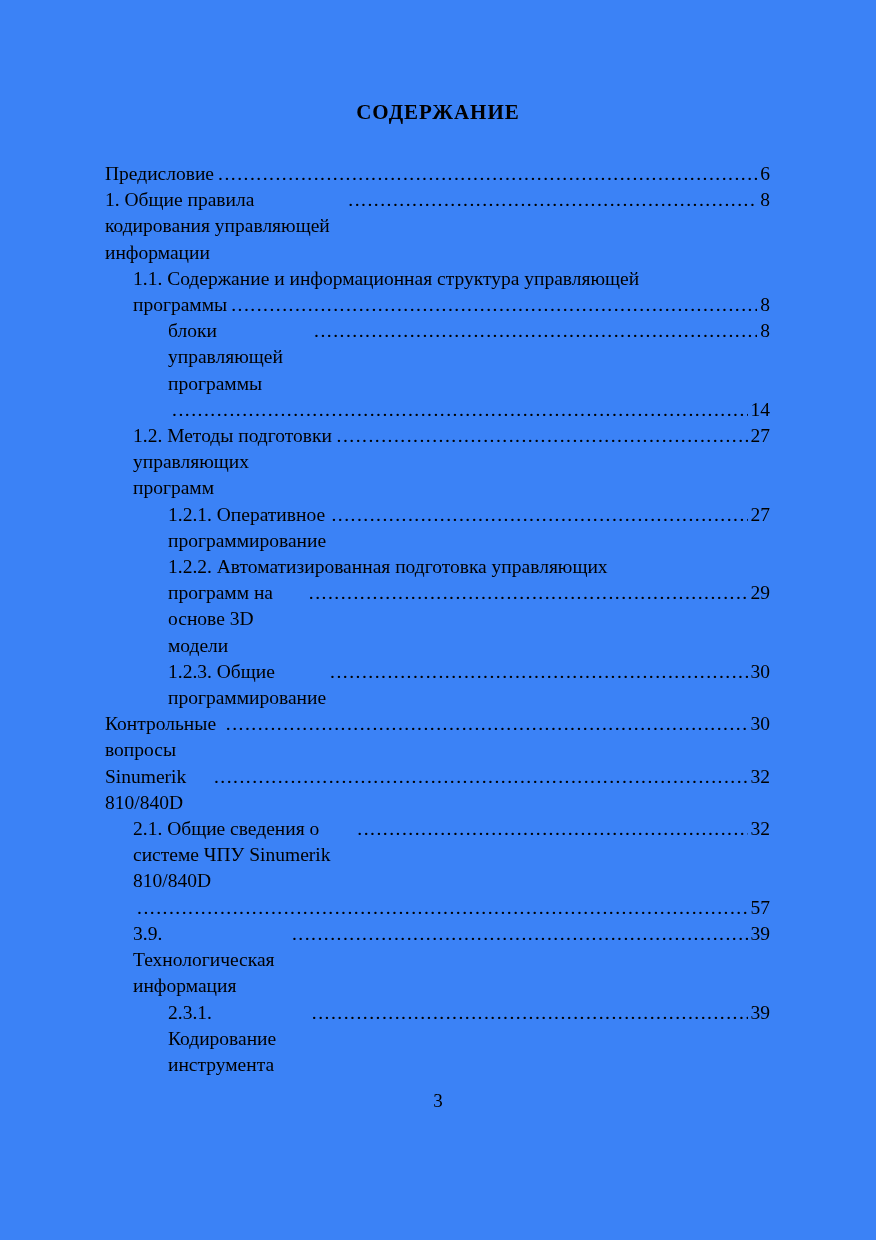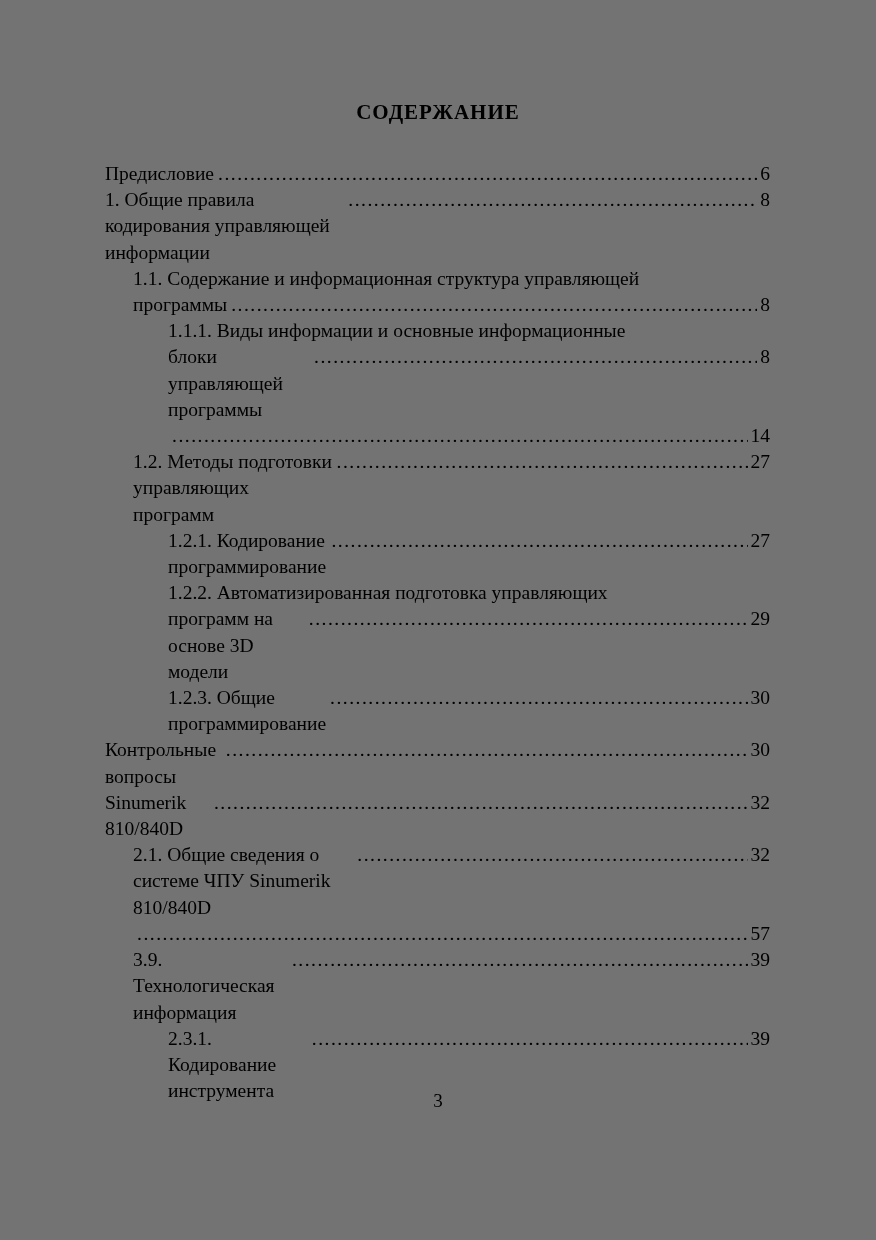--- a/index.html
+++ b/index.html
@@ -12,21 +12,21 @@
       height: 1240px;
       font-family: "Liberation Serif", serif;
       color: #000000;
       position: relative;
       overflow: hidden;
     }
     .page {
       position: relative;
       width: 876px;
       height: 1240px;
-      background: #737373;
+      background: #3b82f6;
     }
     .title {
       text-align: center;
       font-weight: bold;
       font-size: 21px;
       letter-spacing: 1px;
       padding-top: 100px;
       margin: 0 0 36px 0;
     }
     .toc {
@@ -87,38 +87,35 @@
       </div>
       <div class="toc-line indent-1">
         <span class="toc-text">1.1. Содержание и информационная структура управляющей</span>
       </div>
       <div class="toc-line indent-1">
         <span class="toc-text">программы</span>
         <span class="dots"></span>
         <span class="page-num">8</span>
       </div>
       <div class="toc-line indent-2">
-        <span class="toc-text">1.1.1. Виды информации и основные информационные</span>
-      </div>
-      <div class="toc-line indent-2">
         <span class="toc-text">блоки управляющей программы</span>
         <span class="dots"></span>
         <span class="page-num">8</span>
       </div>
       <div class="toc-line indent-2">
         <span class="dots"></span>
         <span class="page-num">14</span>
       </div>
       <div class="toc-line indent-1">
         <span class="toc-text">1.2. Методы подготовки управляющих программ</span>
         <span class="dots"></span>
         <span class="page-num">27</span>
       </div>
       <div class="toc-line indent-2">
-        <span class="toc-text">1.2.1. Кодирование программирование</span>
+        <span class="toc-text">1.2.1. Оперативное программирование</span>
         <span class="dots"></span>
         <span class="page-num">27</span>
       </div>
       <div class="toc-line indent-2">
         <span class="toc-text">1.2.2. Автоматизированная подготовка управляющих</span>
       </div>
       <div class="toc-line indent-2">
         <span class="toc-text">программ на основе 3D модели</span>
         <span class="dots"></span>
         <span class="page-num">29</span>

